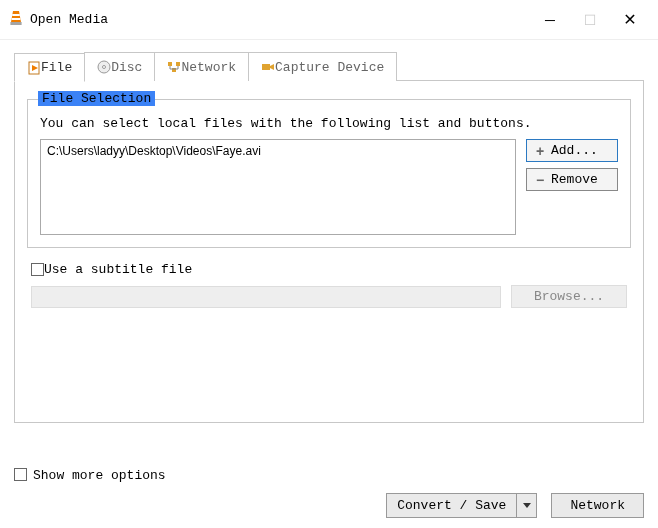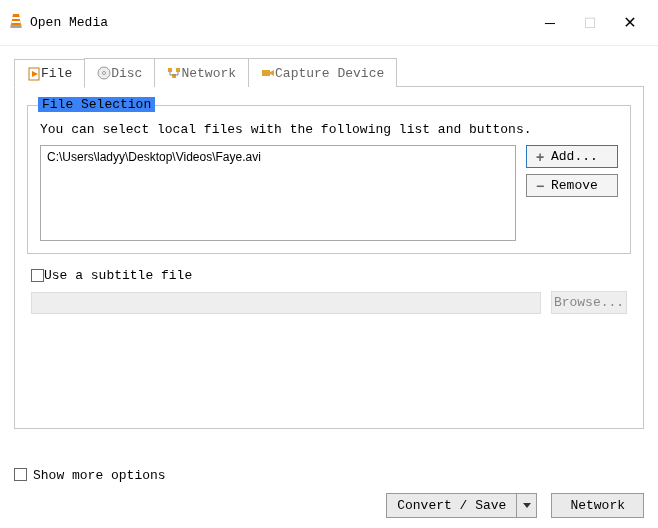--- a/index.html
+++ b/index.html
@@ -9,21 +9,21 @@
     font-size: 13px;
     background: #fff;
     color: #000;
     width: 658px;
     height: 528px;
     overflow: hidden;
   }
   .titlebar {
     display: flex;
     align-items: center;
-    height: 46px;
+    height: 40px;
     padding: 0 8px;
     border-bottom: 1px solid #eee;
   }
   .titlebar .title {
     margin-left: 6px;
     flex: 1;
   }
   .win-controls {
     display: flex;
     align-items: center;
@@ -161,21 +161,21 @@
     margin: 4px 4px 0 4px;
     align-items: center;
   }
   .text-input {
     flex: 1;
     height: 22px;
     border: 1px solid #ddd;
     background: #eee;
   }
   .browse-btn {
-    width: 76px;
+    width: 116px;
     text-align: center;
     justify-content: center;
   }
   .footer {
     position: absolute;
     left: 0;
     right: 0;
     bottom: 0;
     padding: 6px 14px 10px 14px;
   }

